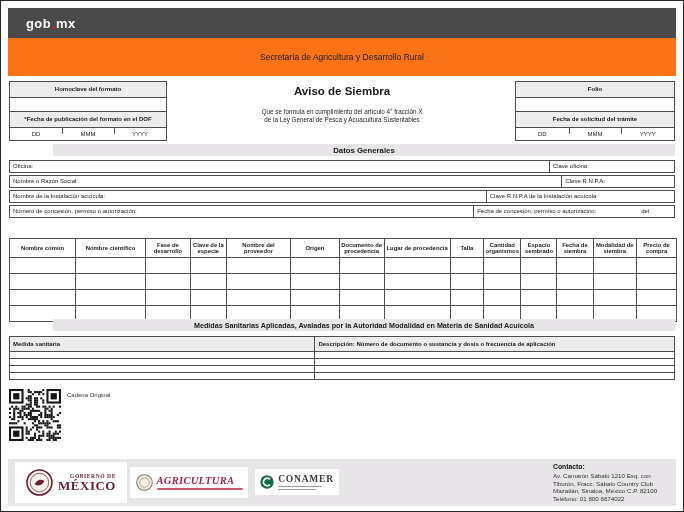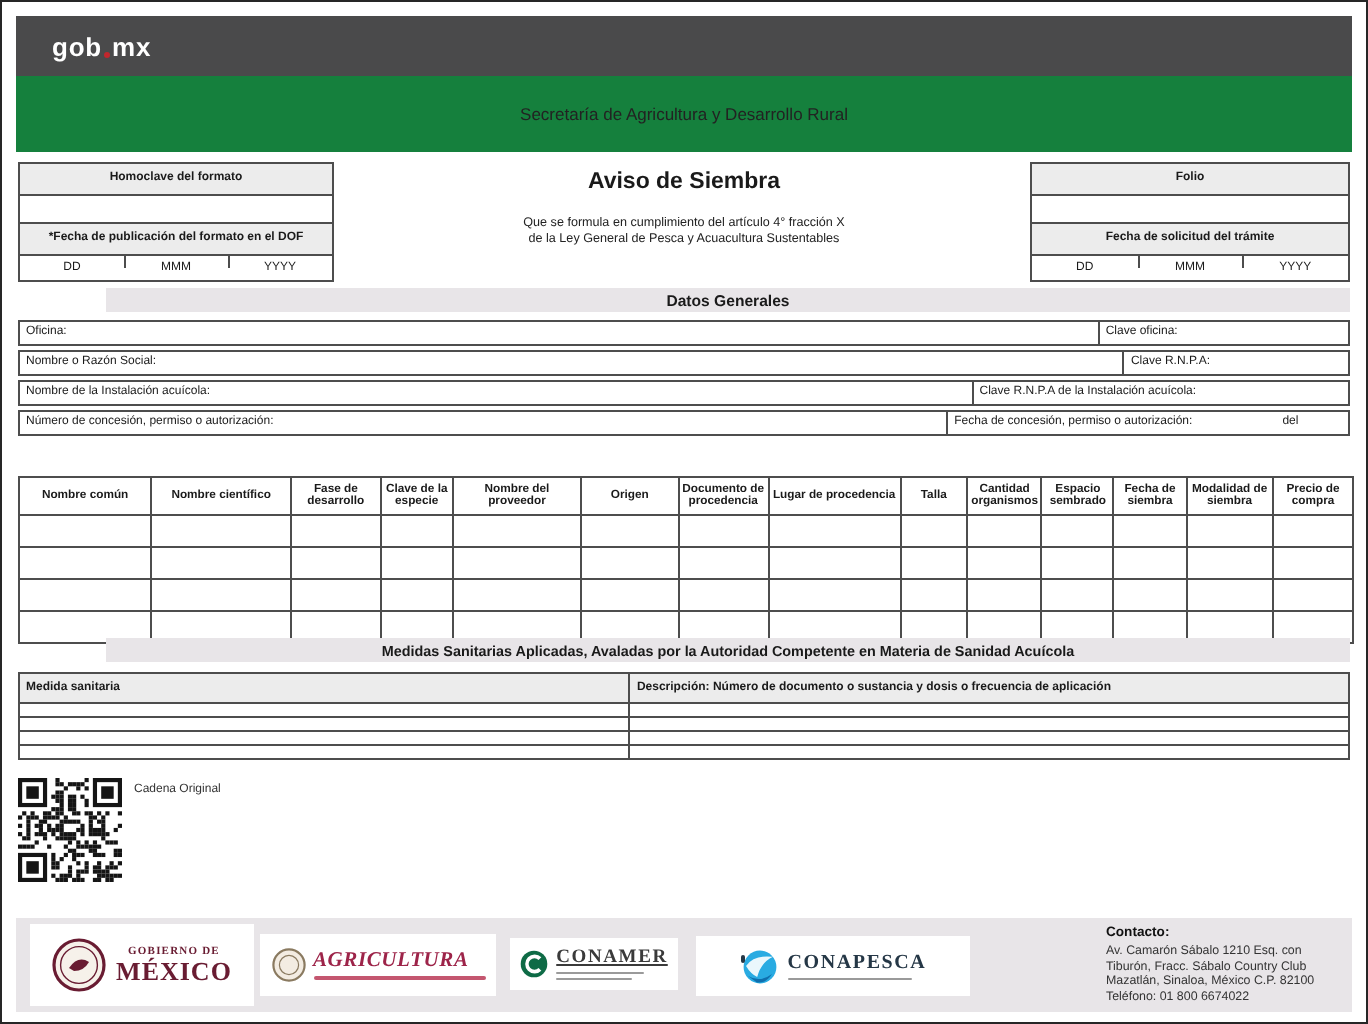--- a/index.html
+++ b/index.html
@@ -51,48 +51,48 @@
   .med-row{display:flex;border:1px solid #4d4d4d;border-top:0;height:7px;box-sizing:border-box;background:#fff;}
   .med-c1{width:46%;border-right:1px solid #4d4d4d;box-sizing:border-box;}
   .med-c2{flex:1;}
   
   .qr{position:absolute;left:8px;top:388px;}
   .cadena-label{position:absolute;left:66px;top:391px;font-size:6px;color:#333;}
   
   .footer{position:absolute;left:7px;right:7px;top:458px;height:47px;background:#e8e5e8;}
   .logo-box{position:absolute;background:#fff;display:flex;align-items:center;justify-content:center;box-sizing:border-box;}
   .lb-gob{left:7px;top:3px;width:112px;height:41px;gap:5px;}
-  .gob-text{text-align:center;color:#691c32;font-family:"Liberation Serif", serif;}
+  .gob-text{text-align:right;color:#691c32;font-family:"Liberation Serif", serif;}
   .gob-t1{font-size:5.5px;font-weight:bold;letter-spacing:.6px;}
   .gob-t2{font-size:13px;font-weight:bold;letter-spacing:.5px;line-height:13px;}
   .lb-agri{left:122px;top:8px;width:118px;height:31px;gap:4px;}
   .agri-text{font-family:"Liberation Serif", serif;font-size:10.5px;font-weight:bold;color:#9d2449;letter-spacing:.3px;font-style:italic;}
   .tagline{height:2px;background:#c4566f;margin-top:1.5px;border-radius:1px;}
   .tagline.gray{background:#9a9a9a;height:1.5px;}
   .lb-conamer{left:247px;top:10px;width:84px;height:26px;gap:4px;}
-  .conamer-text{font-family:"Liberation Serif", serif;font-size:9.5px;font-weight:bold;color:#3a3a3a;letter-spacing:.8px;text-decoration:underline;}
+  .conamer-text{font-family:"Liberation Serif", serif;font-size:9.5px;font-weight:bold;color:#3a3a3a;letter-spacing:.8px;}
   .lb-conapesca{left:340px;top:9px;width:137px;height:30px;gap:5px;}
   .conapesca-text{font-family:"Liberation Serif", serif;font-size:10px;font-weight:bold;color:#253746;letter-spacing:.8px;}
   .contact{position:absolute;left:545px;top:4px;width:132px;font-size:6.2px;line-height:7.8px;color:#333;}
   .contact-heading{font-weight:bold;font-size:6.8px;margin-bottom:1px;color:#111;}
 </style>
 </head>
 <body>
 
 <div class="page">
 
   <div class="gob-bar" style="background: rgb(74, 74, 75);">
     <div class="gob-logo">
       <span>gob</span>
       <span class="gob-dot" style="background: rgb(193, 39, 45);"></span>
       <span>mx</span>
     </div>
   </div>
 
-  <div class="subhead" style="background: #15803d;">
+  <div class="subhead" style="background: #f97316;">
     <div>Secretaría de Agricultura y Desarrollo Rural</div>
   </div>
 
   <div class="fh-box left">
     <div class="fh-label">Homoclave del formato</div>
     <div class="fh-empty"></div>
     <div class="fh-label fh-label2">*Fecha de publicación del formato en el DOF</div>
     <div class="fh-date">
       <div class="fh-dcell">DD</div>
       <div class="fh-dcell">MMM</div>
@@ -219,21 +219,21 @@
           <td></td>
           <td></td>
           <td></td>
           <td></td>
           <td></td>
           <td></td>
         </tr>
       </tbody>
   </table>
 
-  <div class="section-bar bar-med" style="background: rgb(232, 229, 232);">Medidas Sanitarias Aplicadas, Avaladas por la Autoridad Competente en Materia de Sanidad Acuícola</div>
+  <div class="section-bar bar-med" style="background: rgb(232, 229, 232);">Medidas Sanitarias Aplicadas, Avaladas por la Autoridad Modalidad en Materia de Sanidad Acuícola</div>
   <div class="med-wrap">
     <div class="med-head">
       <div class="med-h1">Medida sanitaria</div>
       <div class="med-h2">Descripción: Número de documento o sustancia y dosis o frecuencia de aplicación</div>
     </div>
     <div>
         <div class="med-row">
           <div class="med-c1"></div>
           <div class="med-c2"></div>
         </div>
@@ -497,32 +497,20 @@
         <circle cx="8" cy="8" r="7.6" fill="#0e6b46"></circle>
         <path d="M12.2 4.2 A5.4 5.4 0 1 0 12.2 11.8 L10.6 10.3 A3.3 3.3 0 1 1 10.6 5.7 Z" fill="#fff"></path>
       </svg>
       <div>
         <div class="conamer-text">CONAMER</div>
         <div class="tagline gray" style="width:44px"></div>
         <div class="tagline gray" style="width:38px"></div>
       </div>
     </div>
 
-    <div class="logo-box lb-conapesca">
-      <svg width="19" height="19" viewBox="0 0 19 19">
-        <circle cx="10" cy="9.5" r="8.2" fill="#29abe2"></circle>
-        <path d="M3 9 Q7 3.2 16.5 4.4 Q10.5 7.2 8.6 14.5 Q5.4 13 3 9 Z" fill="#fff" opacity="0.9"></path>
-        <path d="M4 14 Q10 17.5 16 13 Q13 17.8 8.5 17.2 Z" fill="#0f6fae"></path>
-        <rect x="0.5" y="3.5" width="2" height="4" rx="1" fill="#253746"></rect>
-      </svg>
-      <div>
-        <div class="conapesca-text">CONAPESCA</div>
-        <div class="tagline gray" style="width:62px"></div>
-      </div>
-    </div>
 
     <div class="contact">
       <div class="contact-heading">Contacto:</div>
       <div>
           <div class="contact-line">Av. Camarón Sábalo 1210 Esq. con</div>
           <div class="contact-line">Tiburón, Fracc. Sábalo Country Club</div>
           <div class="contact-line">Mazatlán, Sinaloa, México C.P. 82100</div>
           <div class="contact-line">Teléfono: 01 800 6674022</div>
         </div>
     </div>

